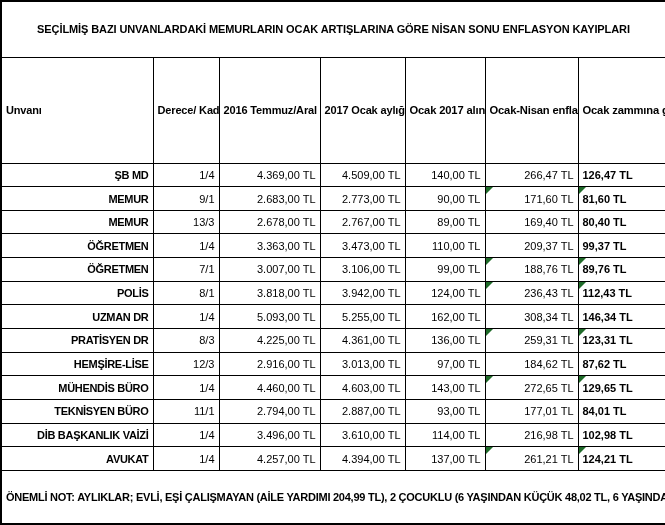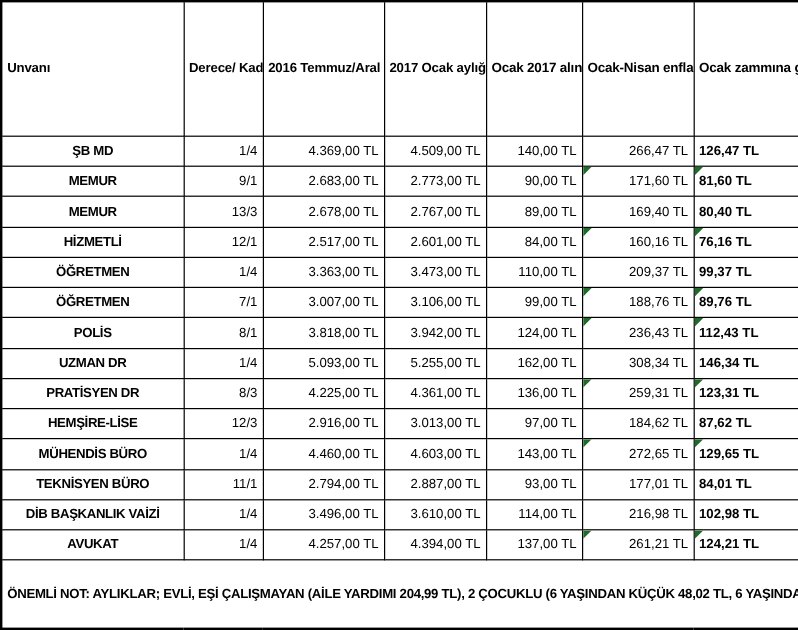--- a/index.html
+++ b/index.html
@@ -58,21 +58,21 @@
     white-space: normal;
     padding: 2px 2px;
     border-bottom: 2px solid #000;
     letter-spacing: -0.15px;
   }
   td.hdr.narrow { font-size: 11.2px; }
 
   
   tr.data-row td { height: 20.9px; }
   td.c-title {
-    text-align: center;
+    text-align: right;
     font-weight: bold;
     font-size: 11.6px;
     letter-spacing: -0.3px;
     padding-left: 3px;
     margin-top: 48px;
   }
   td.c-grade {
     text-align: right;
     font-size: 11.3px;
   }
@@ -120,20 +120,23 @@
     <colgroup>
       <col style="width:152px">
       <col style="width:66px">
       <col style="width:101px">
       <col style="width:85px">
       <col style="width:80px">
       <col style="width:93px">
       <col style="width:88px">
     </colgroup>
     <tbody>
+      <tr>
+        <td class="title-cell" colspan="7">SEÇİLMİŞ BAZI UNVANLARDAKİ MEMURLARIN OCAK ARTIŞLARINA GÖRE NİSAN SONU ENFLASYON KAYIPLARI</td>
+      </tr>
       <tr id="header-row">
           <td class="hdr">Unvanı</td>
           <td class="hdr">Derece/ Kademe</td>
           <td class="hdr">2016 Temmuz/Aral ık aylığı</td>
           <td class="hdr">2017 Ocak aylığı</td>
           <td class="hdr narrow">Ocak 2017 alınan % 3 zam miktarı</td>
           <td class="hdr narrow">Ocak-Nisan enflasyonun a göre kayıp miktarı</td>
           <td class="hdr narrow">Ocak zammına göre net enflasyon kaybı</td>
         </tr>
 
@@ -158,29 +161,20 @@
         <tr class="data-row">
           <td class="c-title">MEMUR</td>
           <td class="c-grade">13/3</td>
           <td class="c-num">2.678,00 TL</td>
           <td class="c-num">2.767,00 TL</td>
           <td class="c-num">89,00 TL</td>
           <td class="c-num">169,40 TL</td>
           <td class="c-num-bold">80,40 TL</td>
         </tr>
         <tr class="data-row">
-          <td class="c-title">HİZMETLİ</td>
-          <td class="c-grade">12/1</td>
-          <td class="c-num">2.517,00 TL</td>
-          <td class="c-num">2.601,00 TL</td>
-          <td class="c-num">84,00 TL</td>
-          <td class="c-num flag">160,16 TL</td>
-          <td class="c-num-bold flag">76,16 TL</td>
-        </tr>
-        <tr class="data-row">
           <td class="c-title">ÖĞRETMEN</td>
           <td class="c-grade">1/4</td>
           <td class="c-num">3.363,00 TL</td>
           <td class="c-num">3.473,00 TL</td>
           <td class="c-num">110,00 TL</td>
           <td class="c-num">209,37 TL</td>
           <td class="c-num-bold">99,37 TL</td>
         </tr>
         <tr class="data-row">
           <td class="c-title">ÖĞRETMEN</td>

